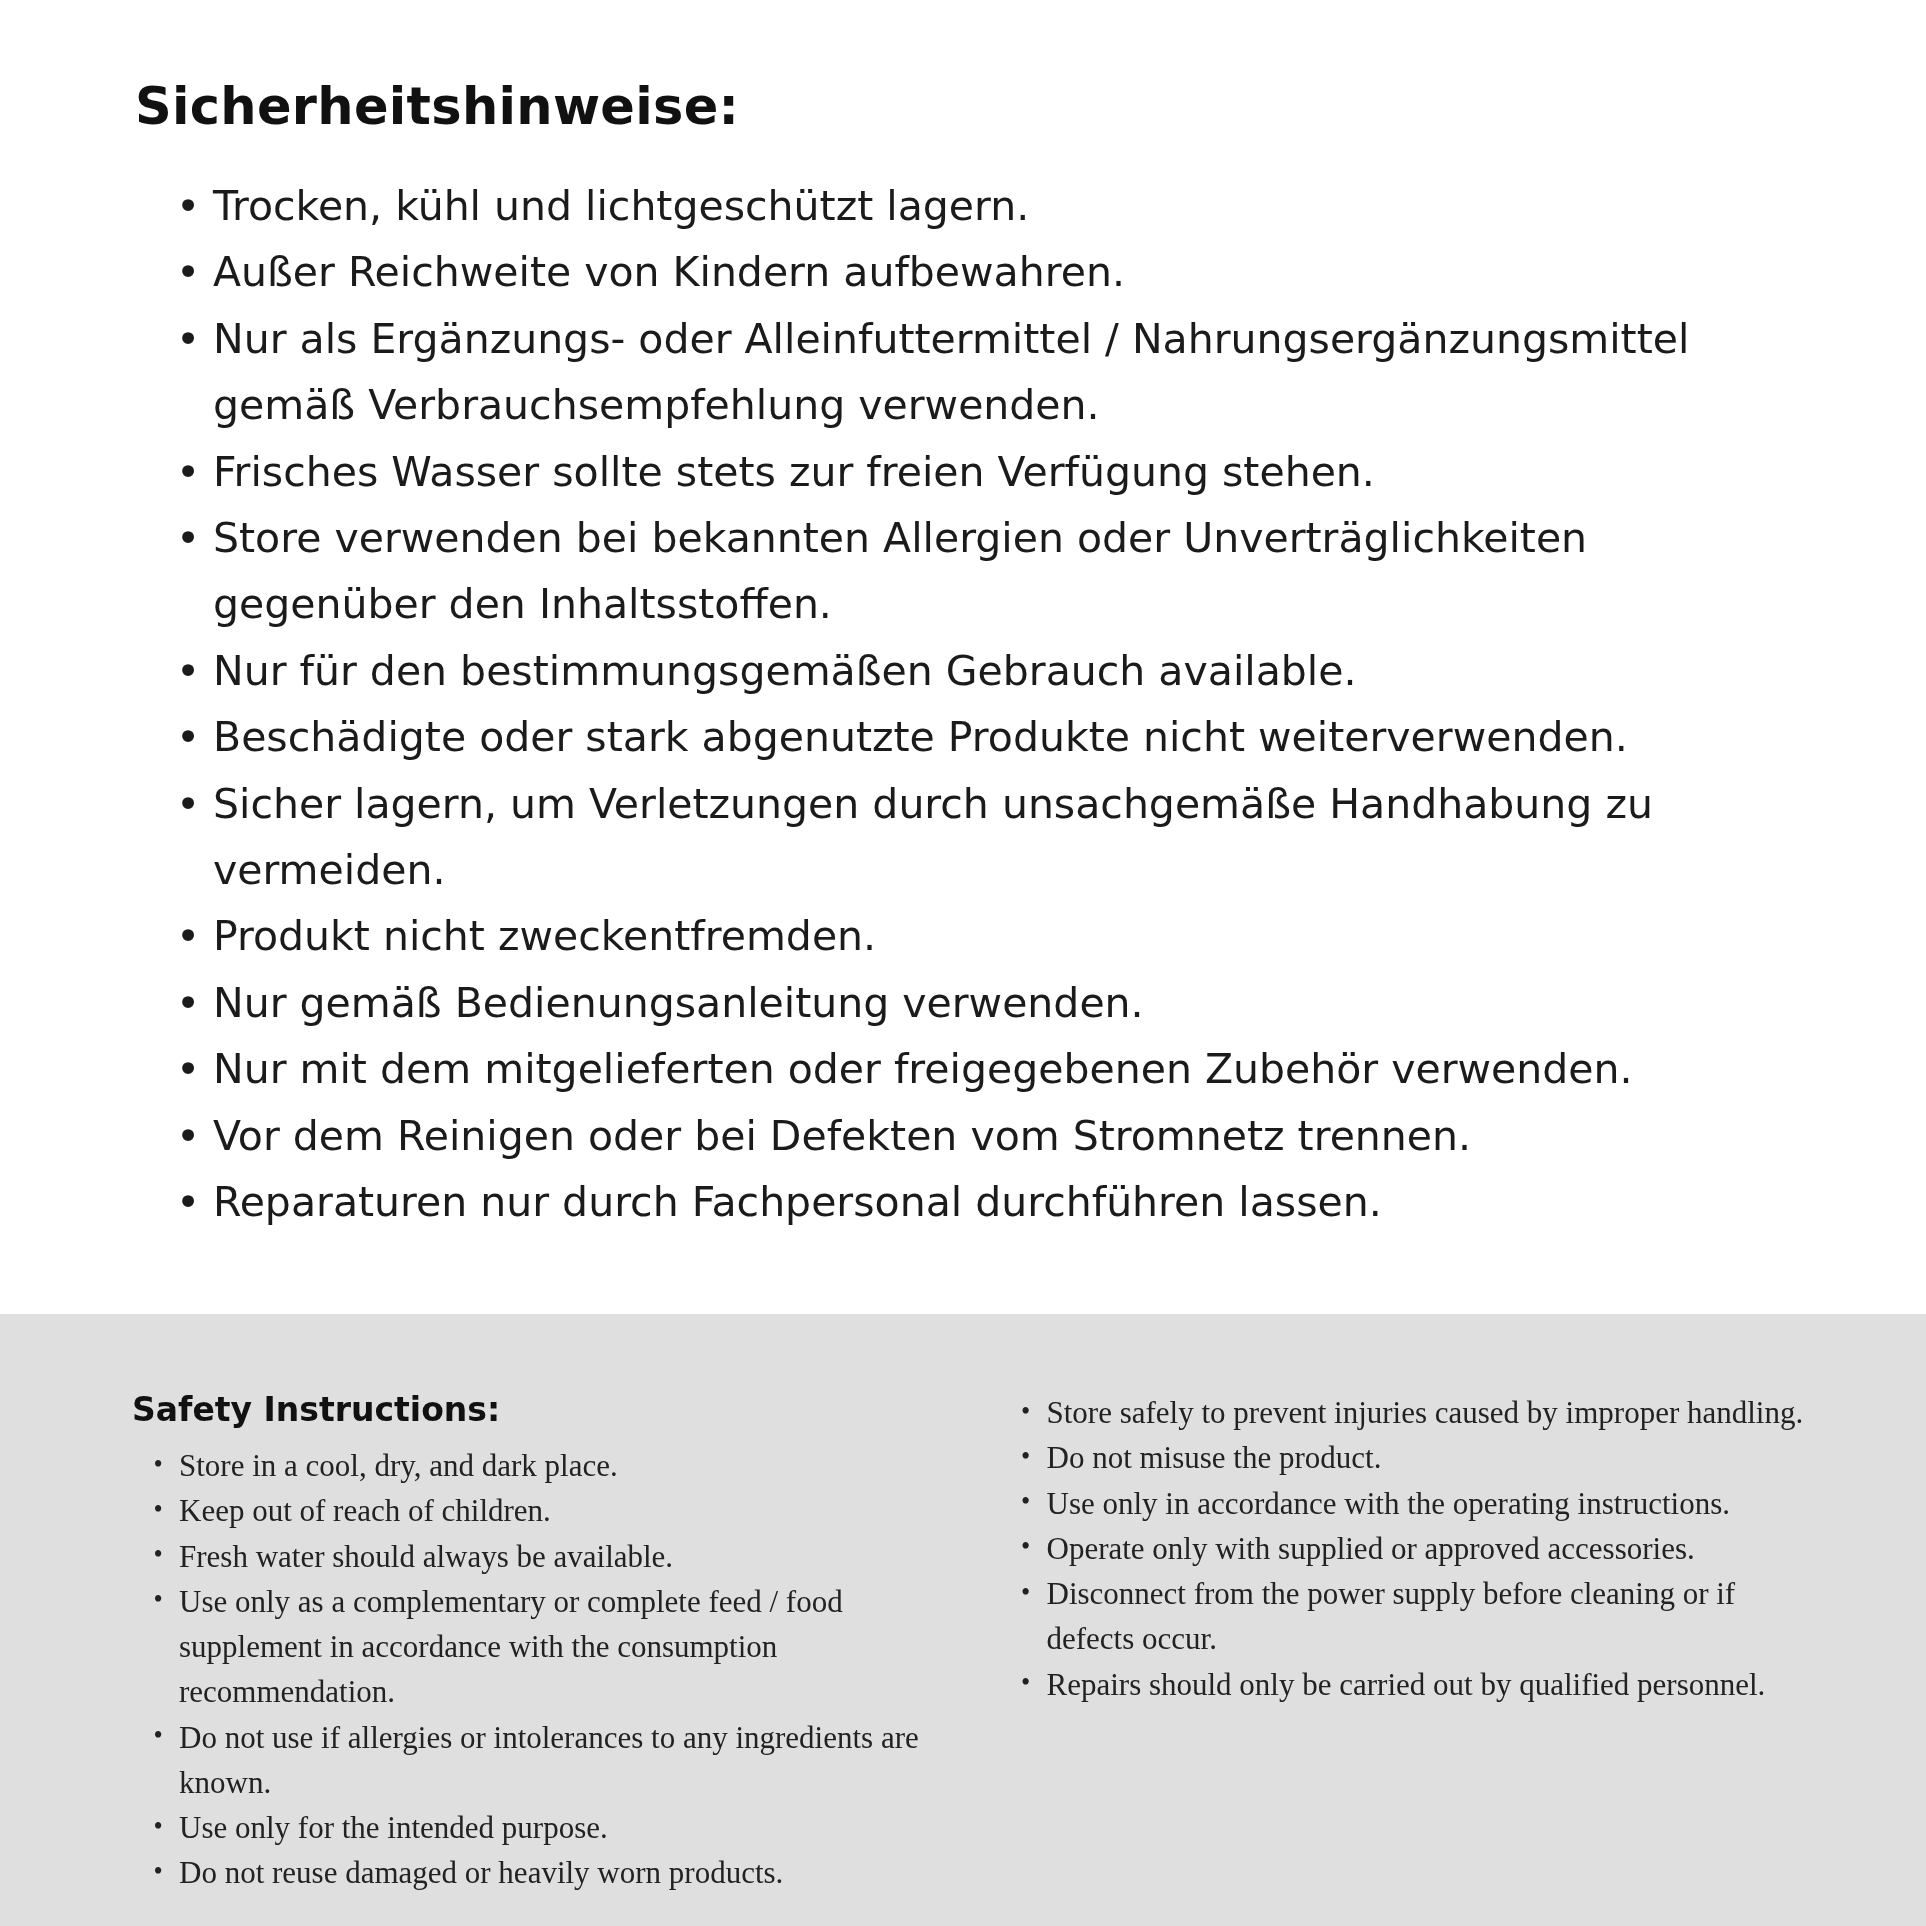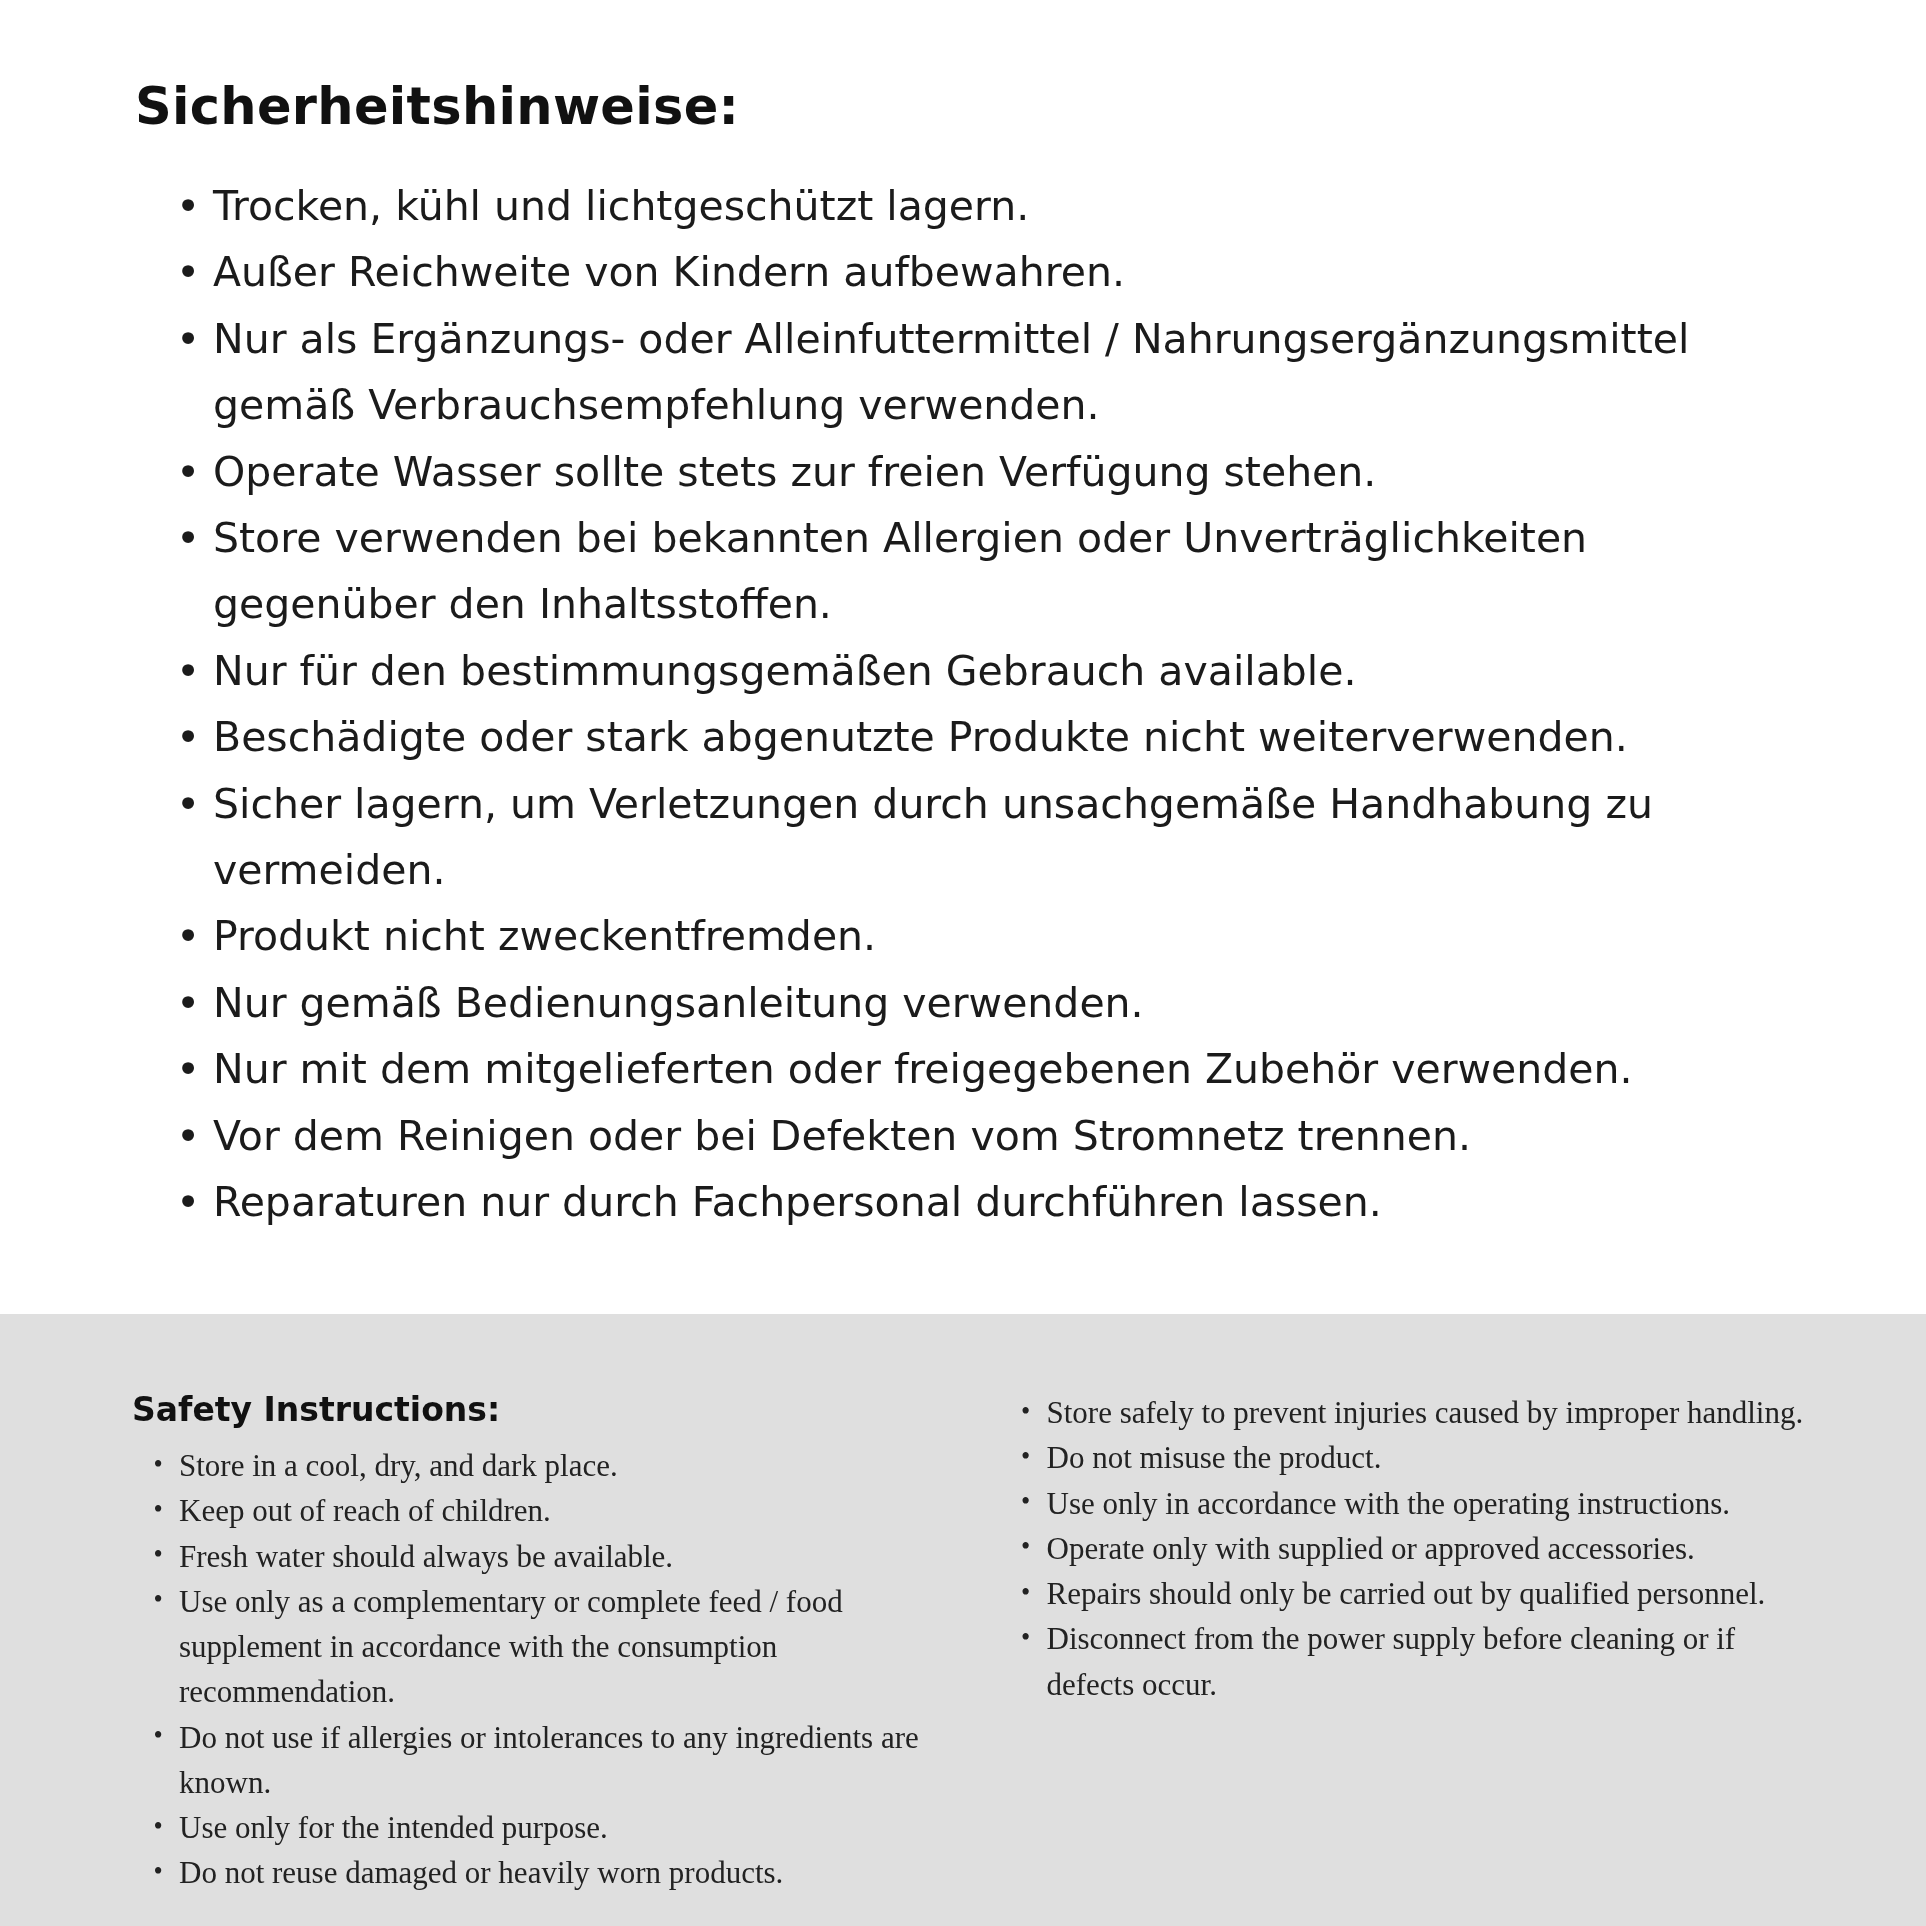--- a/index.html
+++ b/index.html
@@ -96,21 +96,21 @@
 <body>
 
 <div class="page">
 
   <section class="de-section">
     <h1 class="de-heading">Sicherheitshinweise:</h1>
     <ul class="de-list">
       <li>Trocken, kühl und lichtgeschützt lagern.</li>
       <li>Außer Reichweite von Kindern aufbewahren.</li>
       <li>Nur als Ergänzungs- oder Alleinfuttermittel / Nahrungsergänzungsmittel gemäß Verbrauchsempfehlung verwenden.</li>
-      <li>Operate Wasser sollte stets zur freien Verfügung stehen.</li>
+      <li>Frisches Wasser sollte stets zur freien Verfügung stehen.</li>
       <li>Store verwenden bei bekannten Allergien oder Unverträglichkeiten gegenüber den Inhaltsstoffen.</li>
       <li>Nur für den bestimmungsgemäßen Gebrauch available.</li>
       <li>Beschädigte oder stark abgenutzte Produkte nicht weiterverwenden.</li>
       <li>Sicher lagern, um Verletzungen durch unsachgemäße Handhabung zu vermeiden.</li>
       <li>Produkt nicht zweckentfremden.</li>
       <li>Nur gemäß Bedienungsanleitung verwenden.</li>
       <li>Nur mit dem mitgelieferten oder freigegebenen Zubehör verwenden.</li>
       <li>Vor dem Reinigen oder bei Defekten vom Stromnetz trennen.</li>
       <li>Reparaturen nur durch Fachpersonal durchführen lassen.</li>
     </ul>
@@ -128,20 +128,20 @@
         <li>Use only for the intended purpose.</li>
         <li>Do not reuse damaged or heavily worn products.</li>
       </ul>
     </div>
     <div class="en-col en-col-right">
       <ul class="en-list">
         <li>Store safely to prevent injuries caused by improper handling.</li>
         <li>Do not misuse the product.</li>
         <li>Use only in accordance with the operating instructions.</li>
         <li>Operate only with supplied or approved accessories.</li>
+        <li>Disconnect from the power supply before cleaning or if defects occur.</li>
         <li>Repairs should only be carried out by qualified personnel.</li>
-        <li>Disconnect from the power supply before cleaning or if defects occur.</li>
       </ul>
     </div>
   </section>
 
 </div>
 
 
 </body></html>

